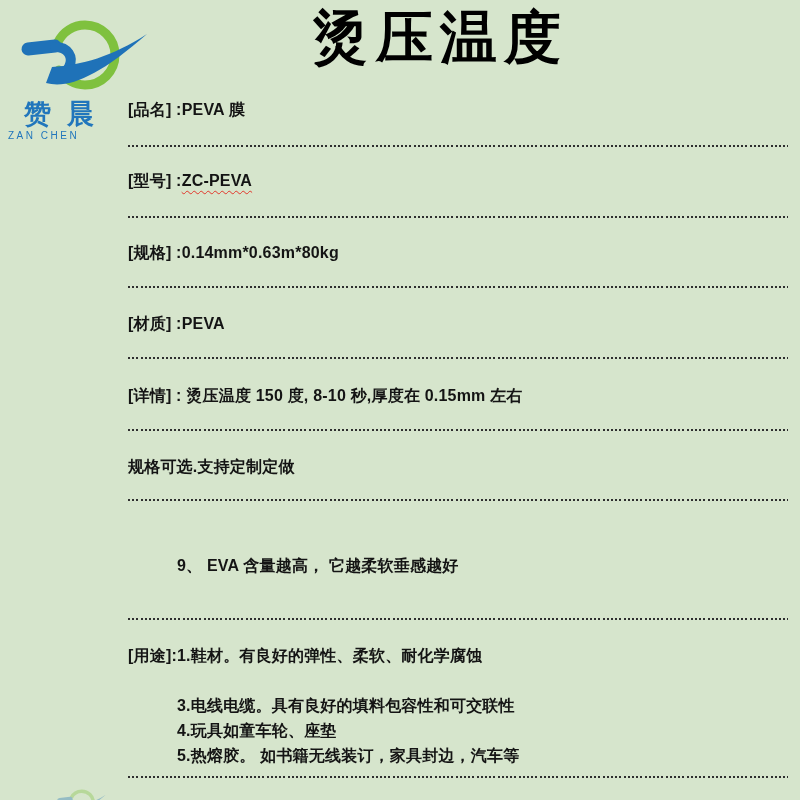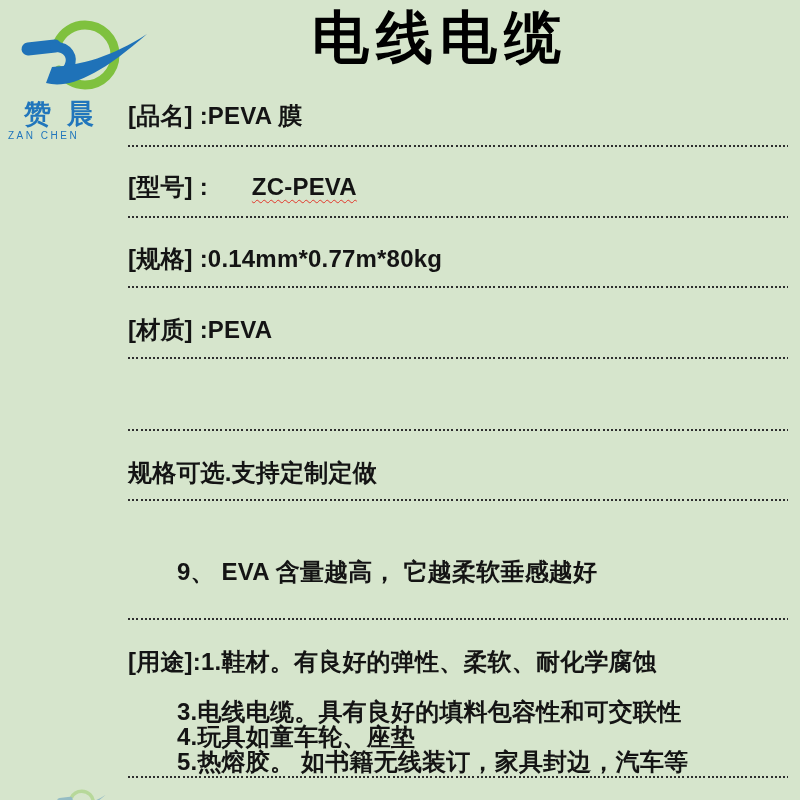--- a/index.html
+++ b/index.html
@@ -20,76 +20,78 @@
   .logo-cn {
     font-size:27px; font-weight:bold; color:#2176bc;
     letter-spacing:16px; padding-left:16px; line-height:1.05;
   }
   .logo-en {
     font-size:10px; font-weight:normal; color:#2176bc;
     letter-spacing:2.5px; margin-top:2px;
   }
   .row {
     position:absolute; left:128px;
-    font-size:24px; font-weight:bold; letter-spacing:0.2px;
+    font-size:16px; font-weight:bold; letter-spacing:0.2px;
     white-space:nowrap; color:#141414;
   }
   .indent  { left:177px; }
   .sep {
     position:absolute; left:128px; width:660px; height:2px;
     background:repeating-linear-gradient(90deg, #2e2e2e 0px, #2e2e2e 2px, transparent 2px, transparent 4.2px);
   }
   .squiggle {
     text-decoration-line:underline;
     text-decoration-style:wavy;
     text-decoration-color:#e2372b;
     text-decoration-thickness:1px;
     text-underline-offset:4px;
-    margin-left:44px;
   }
   .watermark { position:absolute; left:52px; top:785px; opacity:0.35; }
 </style>
 </head>
 <body>
 
 <div class="page">
 
   <div class="logo">
     <svg width="150" height="86" viewBox="0 0 150 86">
       <circle cx="77" cy="45" r="30" fill="none" stroke="#7fc13e" stroke-width="9" pathLength="360" stroke-dasharray="150 55 155 0" stroke-linecap="round"></circle>
       <line x1="20" y1="39" x2="47" y2="36" stroke="#1f72b8" stroke-width="13" stroke-linecap="round"></line>
       <path d="M47 37 C 60 37, 66 47, 61 57 C 58 63, 52 67, 46 67" stroke="#1f72b8" stroke-width="10" fill="none" stroke-linecap="round"></path>
       <path d="M38 73 C 60 79, 90 67, 139 24 C 103 47, 74 55, 44 57 Z" fill="#1f72b8"></path>
     </svg>
     <div class="logo-cn">赞晨</div>
     <div class="logo-en">ZAN CHEN</div>
   </div>
 
-  <div class="title">电线电缆</div>
+  <div class="title">烫压温度</div>
 
   <div class="row" style="top:100px">
     <span>[品名]</span><span> :PEVA 膜</span>
   </div>
   <div class="sep" style="top:145px"></div>
 
   <div class="row" style="top:171px">
     <span>[型号]</span><span> :</span><span class="squiggle">ZC-PEVA</span>
   </div>
   <div class="sep" style="top:216px"></div>
 
   <div class="row" style="top:243px">
-    <span>[规格]</span><span> :0.14mm*0.77m*80kg</span>
+    <span>[规格]</span><span> :0.14mm*0.63m*80kg</span>
   </div>
   <div class="sep" style="top:286px"></div>
 
   <div class="row" style="top:314px">
     <span>[材质]</span><span> :PEVA</span>
   </div>
   <div class="sep" style="top:357px"></div>
 
+  <div class="row" style="top:386px">
+    <span>[详情]</span><span> : 烫压温度 150 度, 8-10 秒,厚度在 0.15mm 左右</span>
+  </div>
   <div class="sep" style="top:429px"></div>
 
   <div class="row" style="top:457px">规格可选.支持定制定做</div>
   <div class="sep" style="top:499px"></div>
 
   <div class="row indent" style="top:556px">9、 EVA 含量越高， 它越柔软垂感越好</div>
   <div class="sep" style="top:618px"></div>
 
   <div class="row" style="top:646px">
     <span>[用途]</span><span>:1.鞋材。有良好的弹性、柔软、耐化学腐蚀</span>

